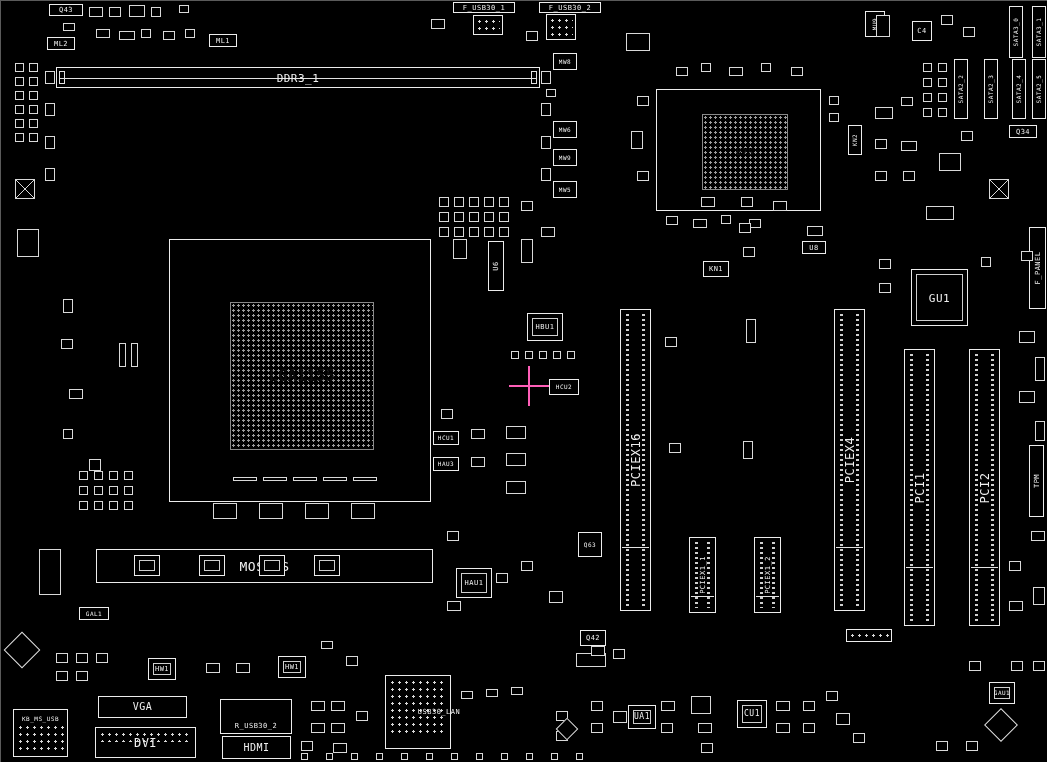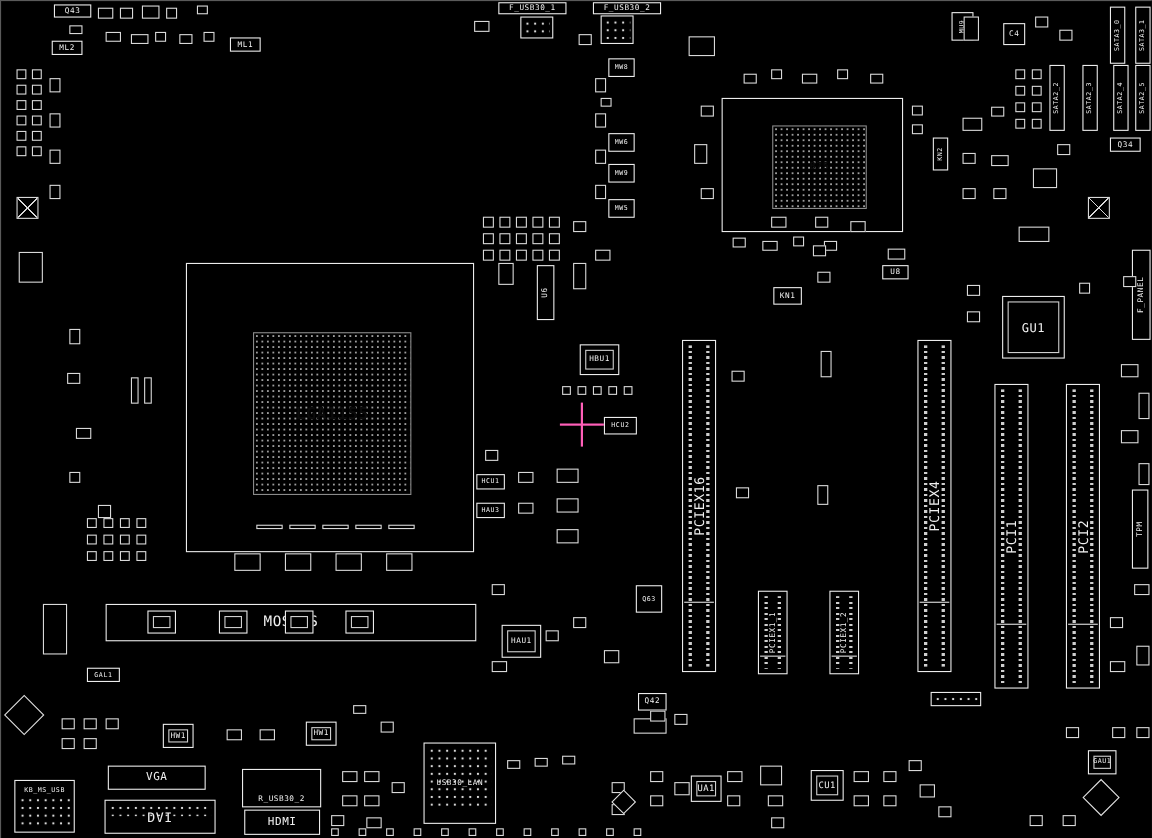--- a/index.html
+++ b/index.html
@@ -30,20 +30,26 @@
         linear-gradient(45deg,transparent calc(50% - .6px),#d9d9d9 calc(50% - .6px),#d9d9d9 calc(50% + .6px),transparent calc(50% + .6px)),
         linear-gradient(-45deg,transparent calc(50% - .6px),#d9d9d9 calc(50% - .6px),#d9d9d9 calc(50% + .6px),transparent calc(50% + .6px));}
   .diamond{position:absolute;box-sizing:border-box;border:1px solid #e0e0e0;background:#000;transform:rotate(45deg);}
   .crossbar{position:absolute;}
 </style>
 </head>
 <body>
 
 <div id="stage">
   <div id="board" style="width: 1047px; height: 762px;">
+      <div class="comp hslot" style="left: 55px; top: 66px; width: 484px; height: 21px;">
+        <div class="centerline"></div>
+        <div class="endtab l"></div>
+        <div class="endtab r"></div>
+        <span class="lbl" style="font-size: 11px;">DDR3_1</span>
+      </div>
       <div class="comp socket" style="left: 168px; top: 238px; width: 262px; height: 263px;">
         <div class="dotfield" style="left: 60px; top: 62px; width: 144px; height: 148px;">
           <span class="lbl dark" style="font-size: 15px;">LGA1155</span>
         </div>
       </div>
       <div class="comp socket" style="left: 655px; top: 88px; width: 165px; height: 122px;">
         <div class="dotfield" style="left: 45px; top: 24px; width: 86px; height: 76px;">
           <span class="lbl dark" style="font-size: 9px;">B75</span>
         </div>
       </div>
@@ -114,21 +120,21 @@
       </div>
       <div class="comp box" style="left: 221px; top: 735px; width: 69px; height: 23px;">
         <span class="lbl" style="font-size: 10px;">HDMI</span>
       </div>
       <div class="comp dotbox" style="left: 12px; top: 708px; width: 55px; height: 48px;">
         <div class="dots" style="inset: 14px 3px 3px;"></div>
         <span class="lbl top" style="font-size: 6px;">KB_MS_USB</span>
       </div>
       <div class="comp dotbox" style="left: 384px; top: 674px; width: 66px; height: 74px;">
         <div class="dots" style="inset: 3px 3px 15px;"></div>
-        <span class="lbl" style="font-size: 7px;">USB30_LAN</span>
+        <span class="lbl" style="font-size: 7px; margin-left: 21px;">USB30_LAN</span>
       </div>
       <div class="comp box" style="left: 452px; top: 1px; width: 62px; height: 11px;">
         <span class="lbl" style="font-size: 7px;">F_USB30_1</span>
       </div>
       <div class="comp box" style="left: 538px; top: 1px; width: 62px; height: 11px;">
         <span class="lbl" style="font-size: 7px;">F_USB30_2</span>
       </div>
       <div class="comp header" style="left: 472px; top: 14px; width: 30px; height: 20px;">
         <div class="dots" style="inset: 2px;"></div>
       </div>

